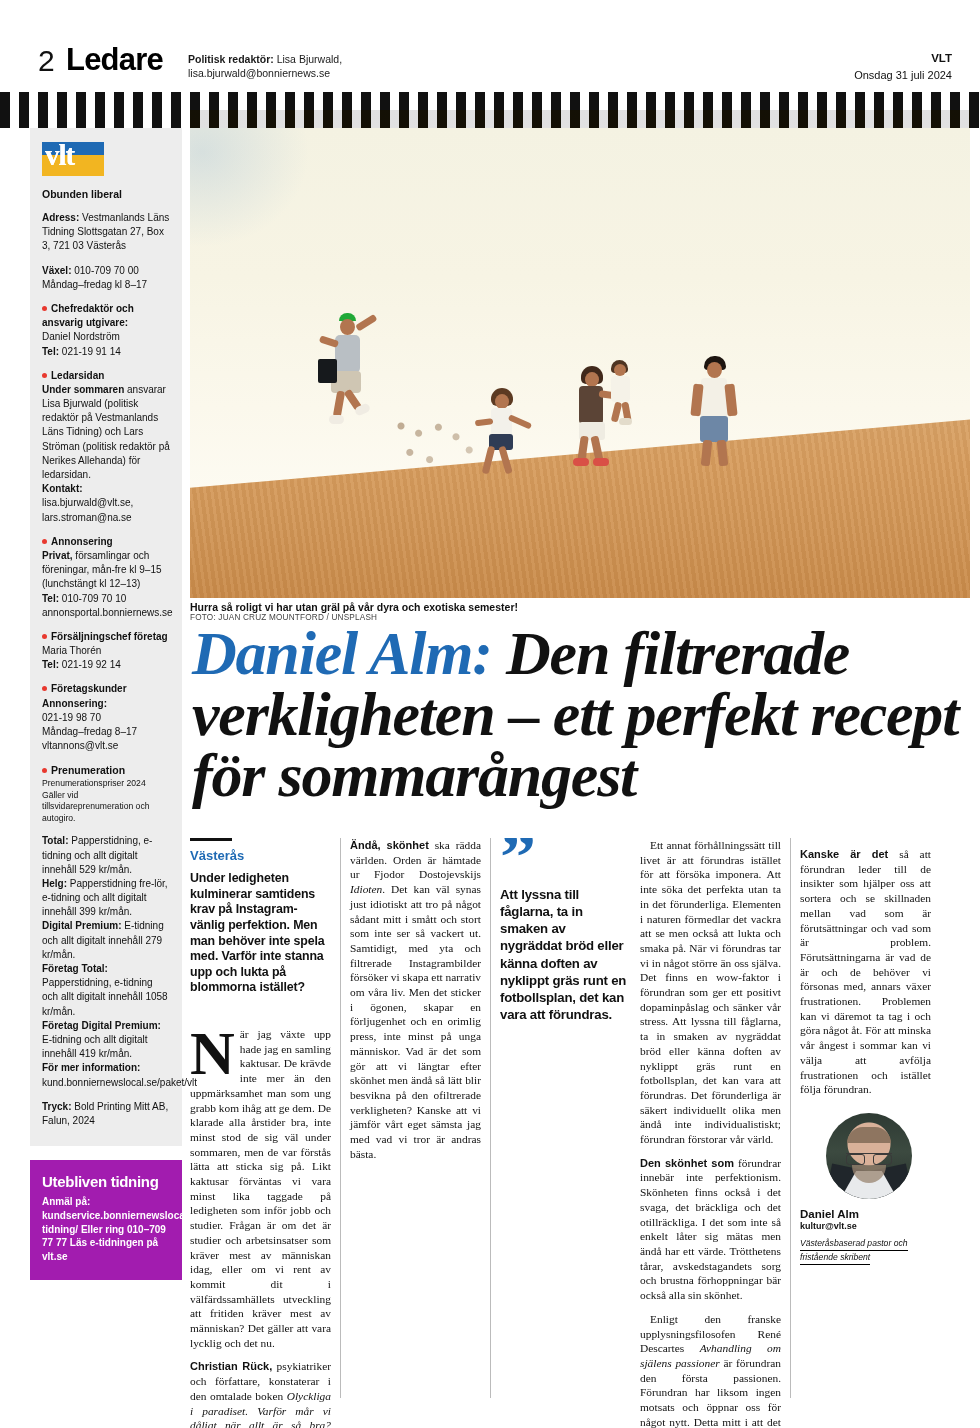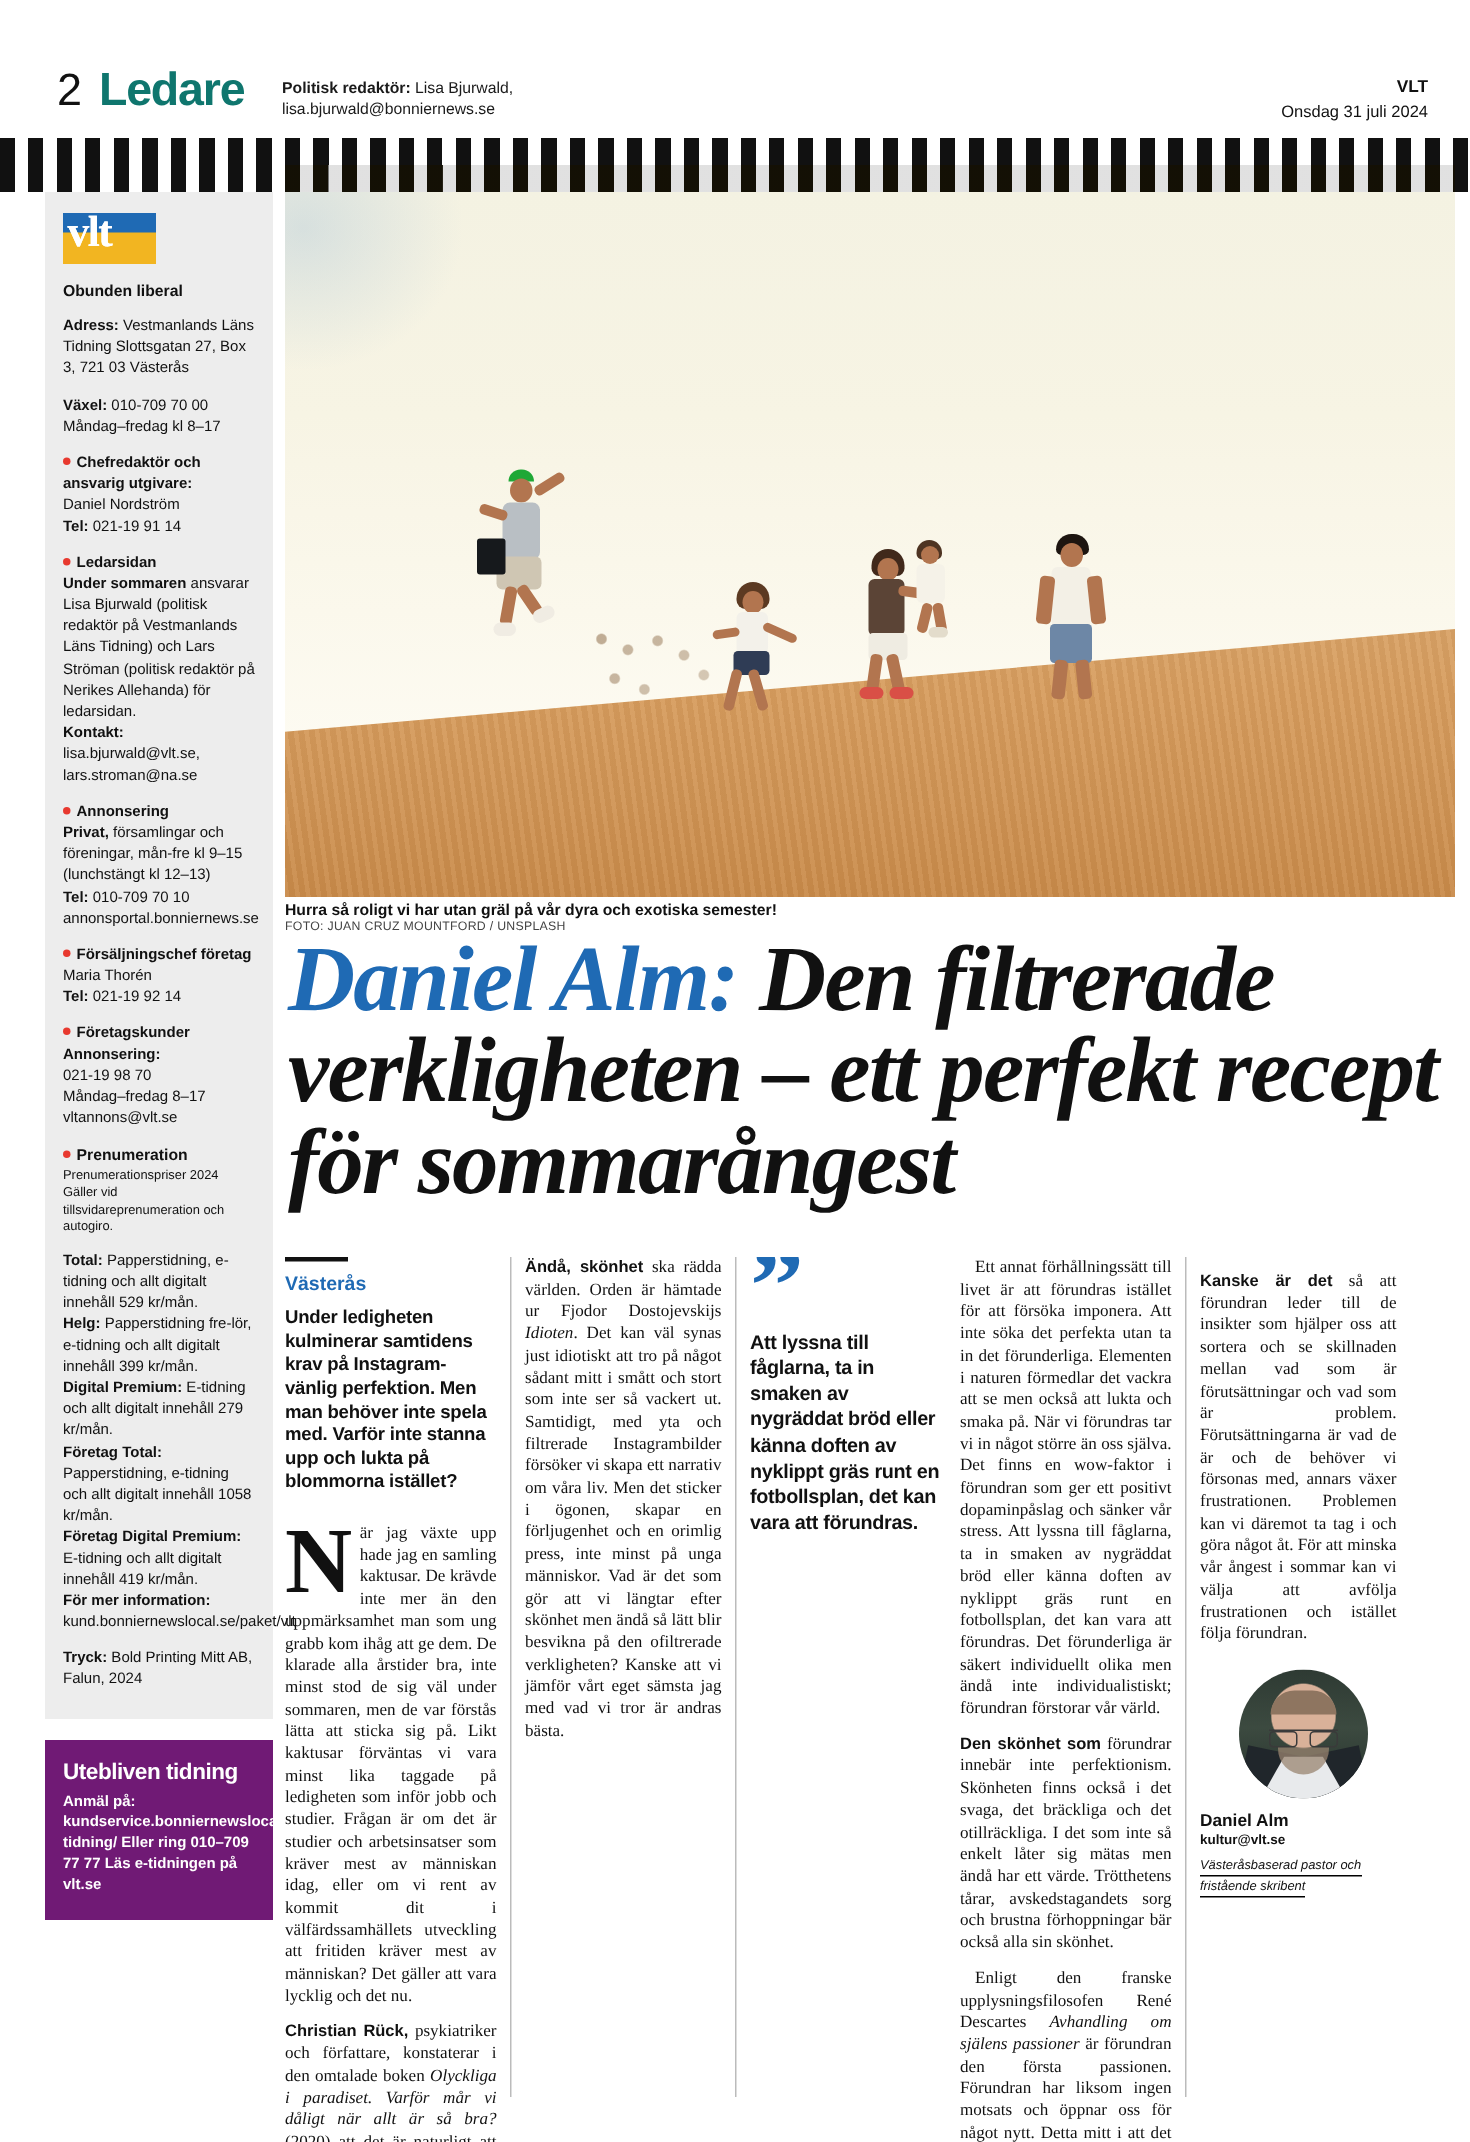--- a/index.html
+++ b/index.html
@@ -15,21 +15,21 @@
   .masthead {
     position: absolute; left: 0; top: 0; width: 980px; height: 95px;
   }
   .mast-pageno {
     position: absolute; left: 38px; top: 44px;
     font-size: 30px; font-weight: 400; color: #111;
     font-family: "Liberation Sans", sans-serif; letter-spacing: -0.5px;
   }
   .mast-section {
     position: absolute; left: 66px; top: 42px;
-    font-size: 31px; font-weight: 700; color: #0f766e;
+    font-size: 31px; font-weight: 700; color: #000000;
     letter-spacing: -0.8px;
   }
   .mast-editor {
     position: absolute; left: 188px; top: 52px;
     font-size: 10.5px; color: #1a1a1a; line-height: 1.35;
     width: 300px;
   }
   .mast-editor b { font-weight: 700; }
   .mast-right {
     position: absolute; right: 28px; top: 50px;
@@ -78,21 +78,21 @@
     font-size: 10px; line-height: 1.42; color: #111; margin-bottom: 10px;
   }
   .rail p b { font-weight: 700; margin-top: 24px; }
   .bullet::before {
     content: ""; display: inline-block;
     width: 5px; height: 5px; border-radius: 50%;
     background: #e8392f; margin-right: 4px; vertical-align: 1px;
   }
   .rail .small { font-size: 8.6px; line-height: 1.35; }
   .rail-black {
-    background: #701a75; color: #fff; padding: 13px 12px 16px 12px; margin-top: 14px;
+    background: #a21caf; color: #fff; padding: 13px 12px 16px 12px; margin-top: 14px;
   }
   .rail-black h4 { color:#fff; font-size: 15px; font-weight: 700; margin-bottom: 5px; letter-spacing:-0.3px;}
   .rail-black p { color:#fff; font-size: 10px; font-weight: 700; line-height: 1.38; margin:0; }
 
   
   .hero {
     position: absolute; left: 190px; top: 128px; width: 780px; height: 470px;
     overflow: hidden;
   }
   .sky {
@@ -167,21 +167,21 @@
   .kicker {
     font-family: "Liberation Sans", sans-serif;
     font-size: 13px; font-weight: 700; color: #1f6ab4; margin-bottom: 8px;
   }
   .kicker-rule {
     width: 42px; height: 3px; background:#111; margin-bottom: 7px;
   }
   .lead {
     font-family: "Liberation Sans", sans-serif;
     font-size: 12.4px; font-weight: 700; line-height: 1.26; color: #111;
-    margin-bottom: 19px; letter-spacing: -0.15px;
+    margin-bottom: 31px; letter-spacing: -0.15px;
   }
   .dropcap-para { position: relative; }
   .dropcap-para .dc {
     float: left; font-family: "Liberation Serif", serif;
     font-size: 62px; line-height: 0.78; font-weight: 700;
     margin: 2px 5px 0 0; color: #111;
   }
 
   
   .pull {

